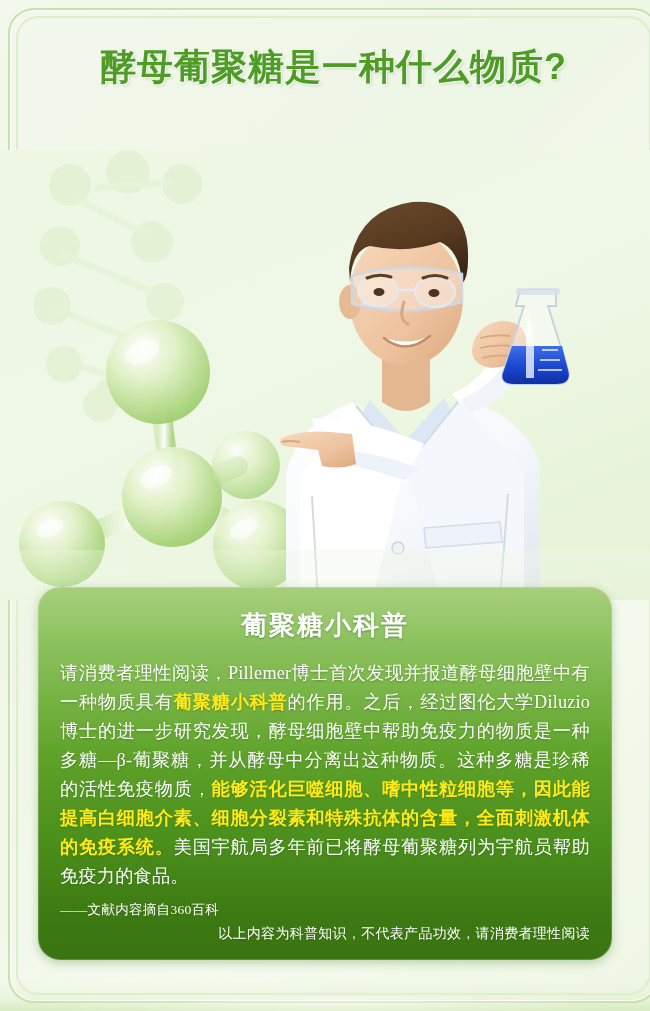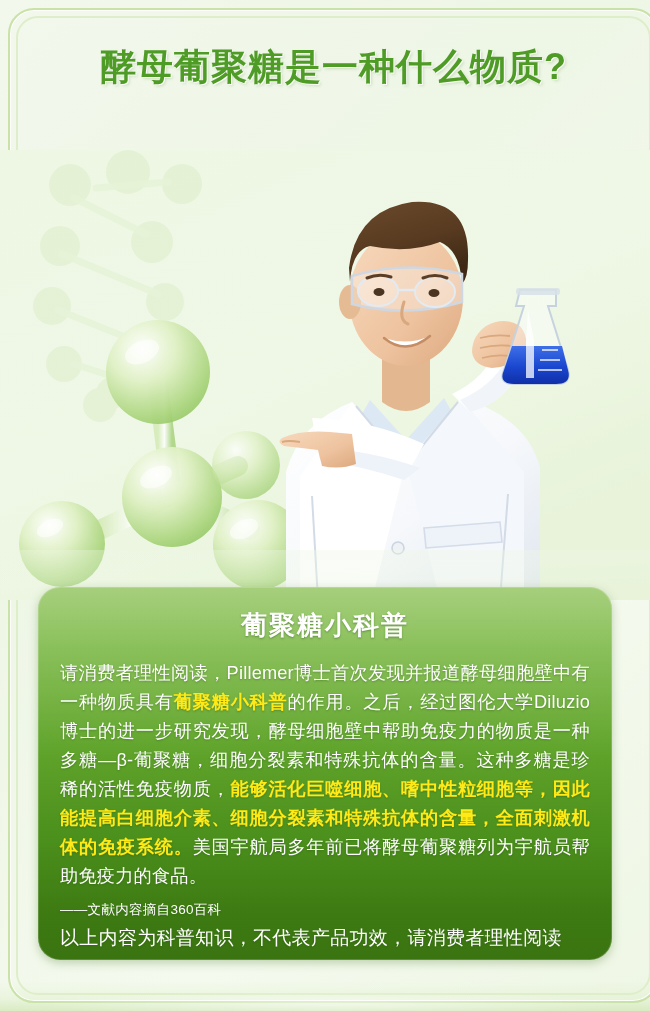--- a/index.html
+++ b/index.html
@@ -50,21 +50,21 @@
   
   .hero{position:absolute;left:0;top:150px;width:650px;height:450px;z-index:2;}
   .hero svg{display:block;width:650px;height:450px;}
 
   
   .card{
     position:absolute;left:38px;top:587px;width:574px;height:373px;
     border-radius:22px;
     background:linear-gradient(180deg,#93c560 0%,#7bb845 16%,#61a52c 42%,#4b8f1c 68%,#3d7a12 88%,#3a7411 100%);
     box-shadow:0 3px 10px rgba(90,130,60,.35), 0 0 0 1px rgba(255,255,255,.18) inset;
-    z-index:5;overflow:hidden;
+    z-index:5;overflow:hidden;font-family:Liberation Serif, serif;
   }
   .card::after{
     content:"";position:absolute;left:0;top:0;right:0;height:46%;
     background:linear-gradient(180deg,rgba(255,255,255,.18),rgba(255,255,255,0));
     pointer-events:none;
   }
   .card-heading{
     position:relative;z-index:2;
     text-align:center;margin-top:21px;
     font-size:26px;font-weight:bold;color:#ffffff;letter-spacing:2px;
@@ -80,22 +80,22 @@
   }
   .hl{color:#ffe916;font-weight:bold;}
   .card-source{
     position:relative;z-index:2;
     margin:10px 22px 0 22px;text-align:left;
     font-size:13.5px;color:#ffffff;letter-spacing:.3px;
     text-shadow:0 1px 2px rgba(40,80,20,.4);
   }
   .card-disclaimer{
     position:relative;z-index:2;
-    margin:6px 22px 0 22px;text-align:left;
-    font-size:19px;color:#ffffff;letter-spacing:.3px;
+    margin:6px 22px 0 22px;text-align:right;
+    font-size:14px;color:#ffffff;letter-spacing:.3px;
     text-shadow:0 1px 2px rgba(40,80,20,.4);
   }
   .card-glow{
     position:absolute;left:30px;right:30px;bottom:-6px;height:26px;
     border-radius:50%;
     background:radial-gradient(ellipse at center,rgba(255,255,255,.5),rgba(255,255,255,0) 70%);
     z-index:4;pointer-events:none;
   }
 </style>
 </head>
@@ -292,21 +292,21 @@
       </g>
 
       <rect x="0" y="400" width="650" height="50" fill="url(#bgGrad)" opacity="0.35"></rect>
     </svg>
   </div>
 
   <div class="card">
     <div class="card-heading">葡聚糖小科普</div>
 
     <div class="card-body">
-      <span>请消费者理性阅读，Pillemer博士首次发现并报道酵母细胞壁中有一种物质具有</span><span class="hl">葡聚糖小科普</span><span>的作用。之后，经过图伦大学Diluzio博士的进一步研究发现，酵母细胞壁中帮助免疫力的物质是一种多糖—β-葡聚糖，细胞分裂素和特殊抗体的含量。这种多糖是珍稀的活性免疫物质，</span><span class="hl">能够活化巨噬细胞、嗜中性粒细胞等，因此能提高白细胞介素、细胞分裂素和特殊抗体的含量，全面刺激机体的免疫系统。</span><span>美国宇航局多年前已将酵母葡聚糖列为宇航员帮助免疫力的食品。</span>
+      <span>请消费者理性阅读，Pillemer博士首次发现并报道酵母细胞壁中有一种物质具有</span><span class="hl">葡聚糖小科普</span><span>的作用。之后，经过图伦大学Diluzio博士的进一步研究发现，酵母细胞壁中帮助免疫力的物质是一种多糖—β-葡聚糖，并从酵母中分离出这种物质。这种多糖是珍稀的活性免疫物质，</span><span class="hl">能够活化巨噬细胞、嗜中性粒细胞等，因此能提高白细胞介素、细胞分裂素和特殊抗体的含量，全面刺激机体的免疫系统。</span><span>美国宇航局多年前已将酵母葡聚糖列为宇航员帮助免疫力的食品。</span>
     </div>
 
     <div class="card-source">——文献内容摘自360百科</div>
     <div class="card-disclaimer">以上内容为科普知识，不代表产品功效，请消费者理性阅读</div>
   </div>
   <div class="card-glow"></div>
 
   <div class="frame-bottom-band"></div>
   <div class="frame-outer"></div>
   <div class="frame-inner"></div>

